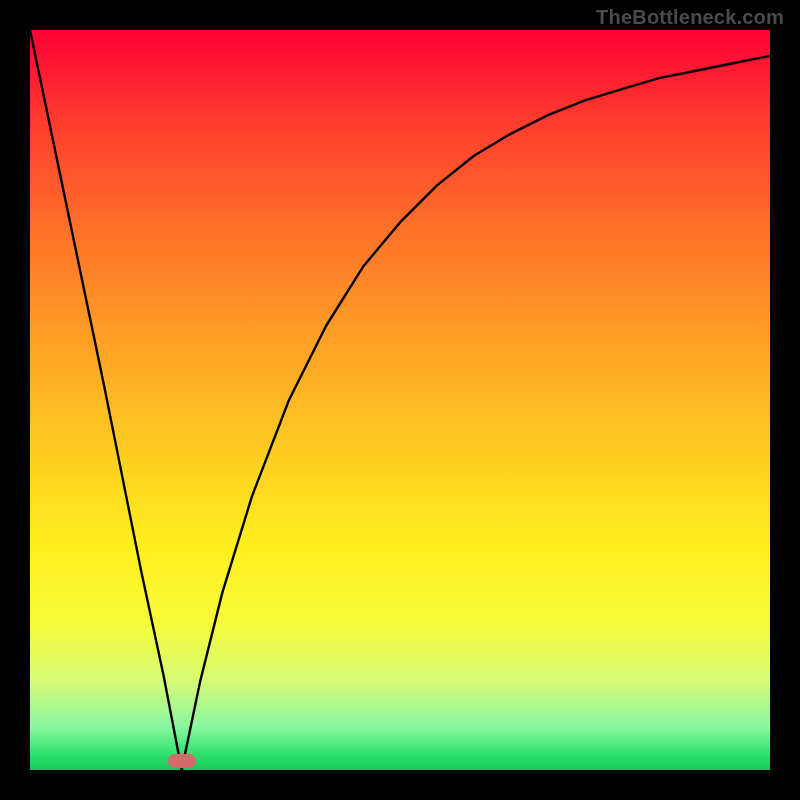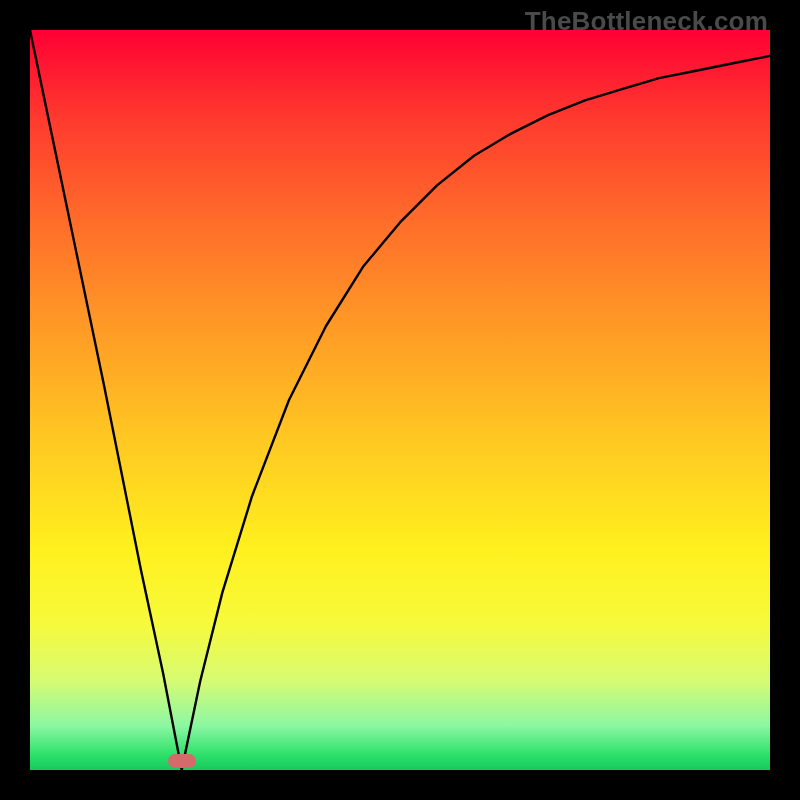--- a/index.html
+++ b/index.html
@@ -39,23 +39,23 @@
   .svg-layer {
     position: absolute;
     left: 0;
     top: 0;
     width: 740px;
     height: 740px;
   }
   .watermark {
     position: absolute;
     top: 6px;
-    right: 32px;
+    right: 16px;
     color: #4a4a4a;
-    font-size: 26px;
+    font-size: 20px;
     font-weight: 600;
     letter-spacing: 0.2px;
     user-select: none;
   }
   .marker {
     position: absolute;
     width: 28px;
     height: 14px;
     border-radius: 7px;
     transform: translate(-50%, -50%);

